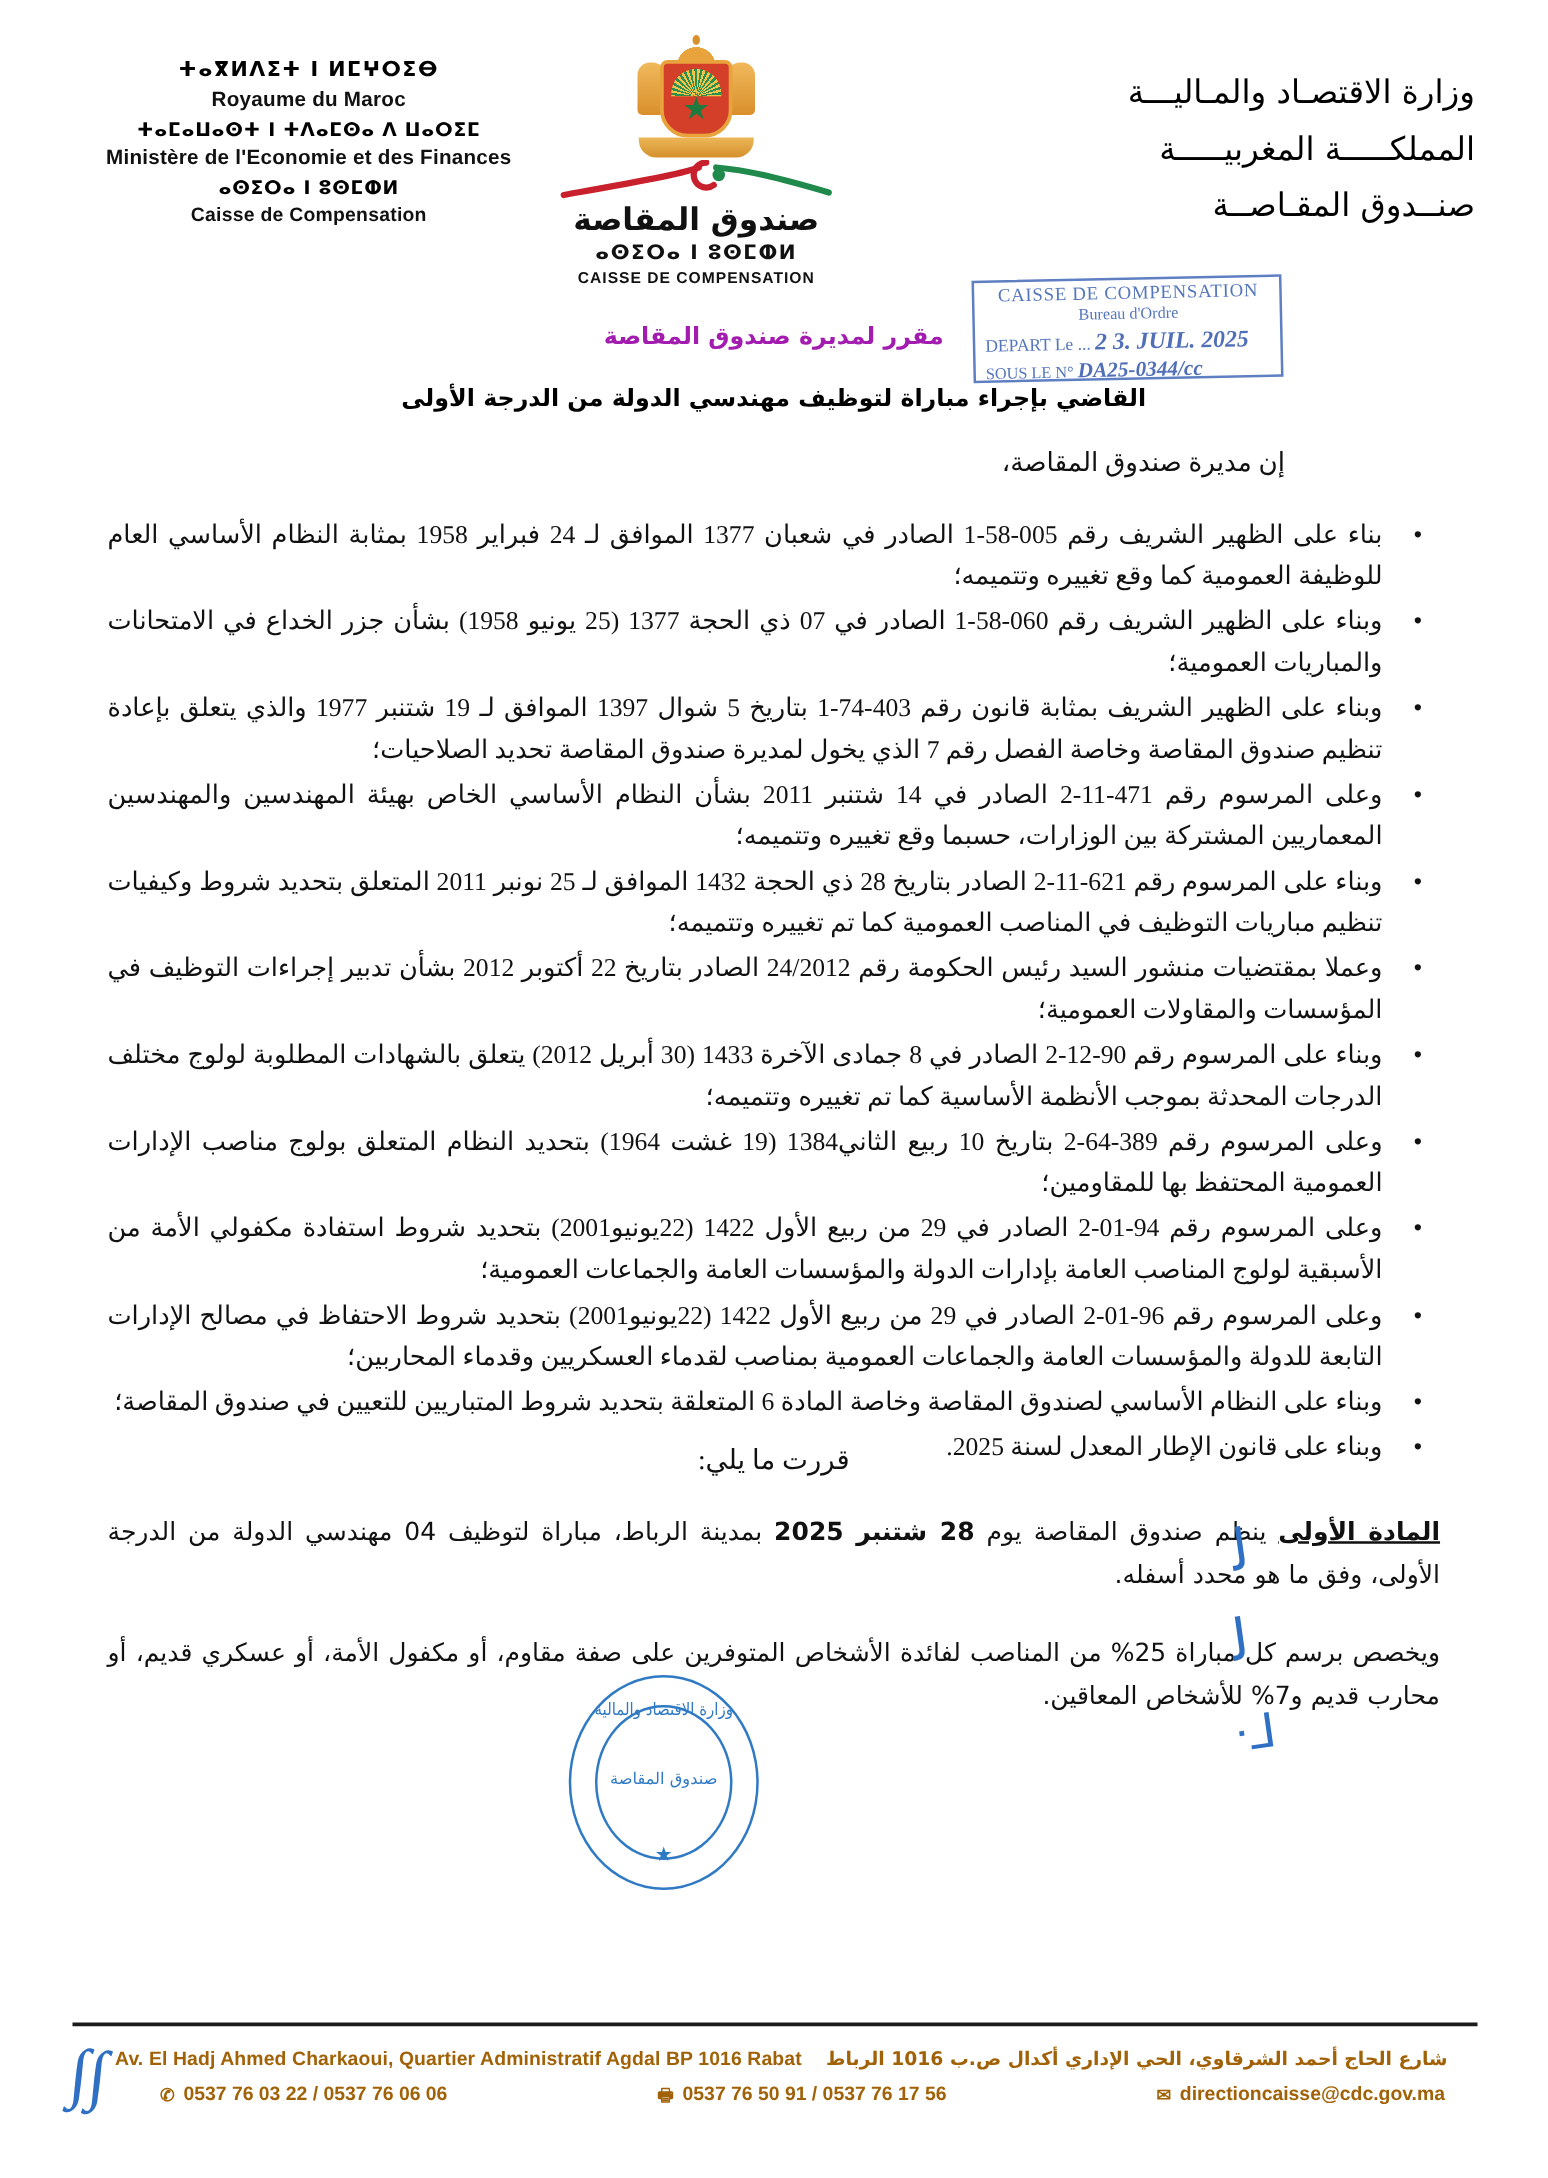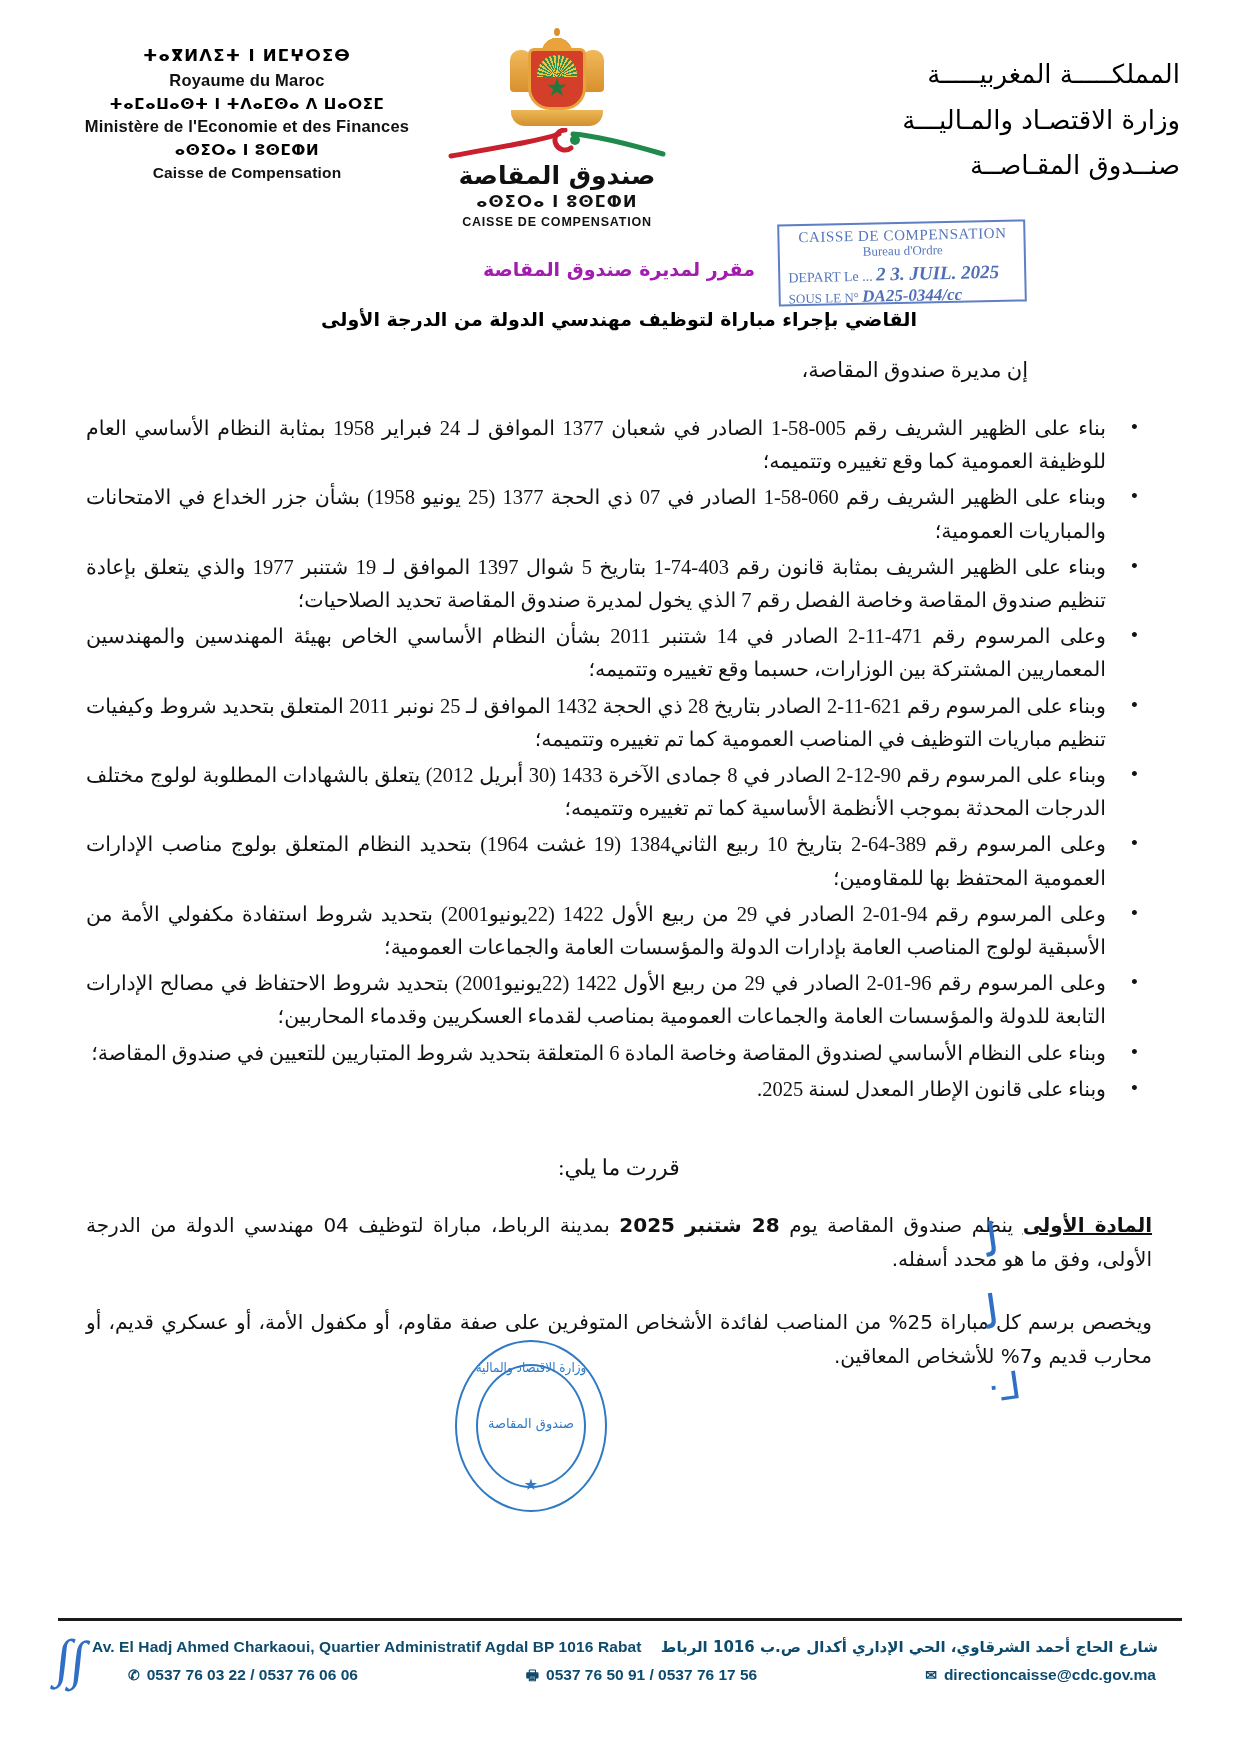--- a/index.html
+++ b/index.html
@@ -345,21 +345,21 @@
     height: 3px;
     background: #1b1b1b;
   }
   .footer {
     position: absolute;
     left: 58px;
     top: 1630px;
     width: 1124px;
     font-family: "Liberation Sans", sans-serif;
     font-size: 15px;
-    color: #0c4a6e;
+    color: #a16207;
   }
   .f-row1 {
     display: flex;
     justify-content: space-between;
     align-items: baseline;
     padding: 8px 24px 0 34px;
   }
   .f-addr-fr { font-weight: bold; font-size: 15.5px; letter-spacing:.1px;}
   .f-addr-ar {
     direction: rtl;
@@ -425,22 +425,22 @@
           <path d="M118 2 a10 10 0 1 0 6 18" stroke="#c8202c" stroke-width="5" fill="none" stroke-linecap="round"></path>
           <circle cx="128" cy="12" r="5" fill="#1f8a4c"></circle>
         </svg>
       </div>
       <div class="logo-ar">صندوق المقاصة</div>
       <div class="logo-tif">ⴰⵙⵉⵔⴰ ⵏ ⵓⵙⵎⵀⵍ</div>
       <div class="logo-fr">CAISSE DE COMPENSATION</div>
     </div>
 
     <div class="hdr-right">
+      <div class="ar-hdr">وزارة الاقتصـاد والمـاليـــة</div>
       <div class="ar-hdr">المملكـــــة المغربيـــــة</div>
-      <div class="ar-hdr">وزارة الاقتصـاد والمـاليـــة</div>
       <div class="ar-hdr">صنــدوق المقـاصــة</div>
     </div>
   </div>
 
   <div class="stamp">
     <div class="s1">CAISSE DE COMPENSATION</div>
     <div class="s2">Bureau d'Ordre</div>
     <div class="s3">
       <span>DEPART Le ...</span>
       <span class="hand">2 3. JUIL. 2025</span>
@@ -455,20 +455,21 @@
   <div class="doc-subtitle">القاضي بإجراء مباراة لتوظيف مهندسي الدولة من الدرجة الأولى</div>
 
   <div class="intro">إن مديرة صندوق المقاصة،</div>
 
   <ul class="considerations">
     <li>بناء على الظهير الشريف رقم 005-58-1 الصادر في شعبان 1377 الموافق لـ 24 فبراير 1958 بمثابة النظام الأساسي العام للوظيفة العمومية كما وقع تغييره وتتميمه؛</li>
     <li>وبناء على الظهير الشريف رقم  060-58-1 الصادر في 07 ذي الحجة 1377 (25 يونيو 1958) بشأن جزر الخداع في الامتحانات والمباريات العمومية؛</li>
     <li>وبناء على الظهير الشريف بمثابة قانون رقم 403-74-1 بتاريخ 5 شوال 1397 الموافق لـ 19 شتنبر 1977 والذي يتعلق بإعادة تنظيم صندوق المقاصة وخاصة الفصل رقم 7 الذي يخول لمديرة صندوق المقاصة تحديد الصلاحيات؛</li>
     <li>وعلى المرسوم رقم 471-11-2 الصادر في 14 شتنبر 2011 بشأن النظام الأساسي الخاص بهيئة المهندسين والمهندسين المعماريين المشتركة بين الوزارات، حسبما وقع تغييره وتتميمه؛</li>
     <li>وبناء على المرسوم رقم 621-11-2 الصادر بتاريخ 28 ذي الحجة 1432 الموافق لـ 25 نونبر 2011 المتعلق بتحديد شروط وكيفيات تنظيم مباريات التوظيف في المناصب العمومية كما تم تغييره وتتميمه؛</li>
+    <li>وعملا بمقتضيات منشور السيد رئيس الحكومة رقم 24/2012 الصادر بتاريخ 22 أكتوبر 2012 بشأن تدبير إجراءات التوظيف في المؤسسات والمقاولات العمومية؛</li>
     <li>وبناء على المرسوم رقم 90-12-2 الصادر في 8 جمادى الآخرة 1433 (30 أبريل 2012) يتعلق بالشهادات المطلوبة لولوج مختلف الدرجات المحدثة بموجب الأنظمة الأساسية كما تم تغييره وتتميمه؛</li>
     <li>وعلى المرسوم رقم 389-64-2 بتاريخ 10 ربيع الثاني1384 (19 غشت 1964) بتحديد النظام المتعلق بولوج مناصب الإدارات العمومية المحتفظ بها للمقاومين؛</li>
     <li>وعلى المرسوم رقم 94-01-2 الصادر في 29 من ربيع الأول 1422  (22يونيو2001) بتحديد شروط استفادة مكفولي الأمة من الأسبقية لولوج المناصب العامة بإدارات الدولة والمؤسسات العامة والجماعات العمومية؛</li>
     <li>وعلى المرسوم رقم 96-01-2 الصادر في 29 من ربيع الأول 1422  (22يونيو2001) بتحديد شروط الاحتفاظ في مصالح الإدارات التابعة للدولة والمؤسسات العامة والجماعات العمومية بمناصب لقدماء العسكريين وقدماء المحاربين؛</li>
     <li>وبناء على النظام الأساسي لصندوق المقاصة وخاصة المادة 6 المتعلقة بتحديد شروط المتباريين للتعيين في صندوق المقاصة؛</li>
     <li>وبناء على قانون الإطار المعدل لسنة 2025.</li>
   </ul>
 
   <div class="decided">قررت ما يلي:</div>
 

